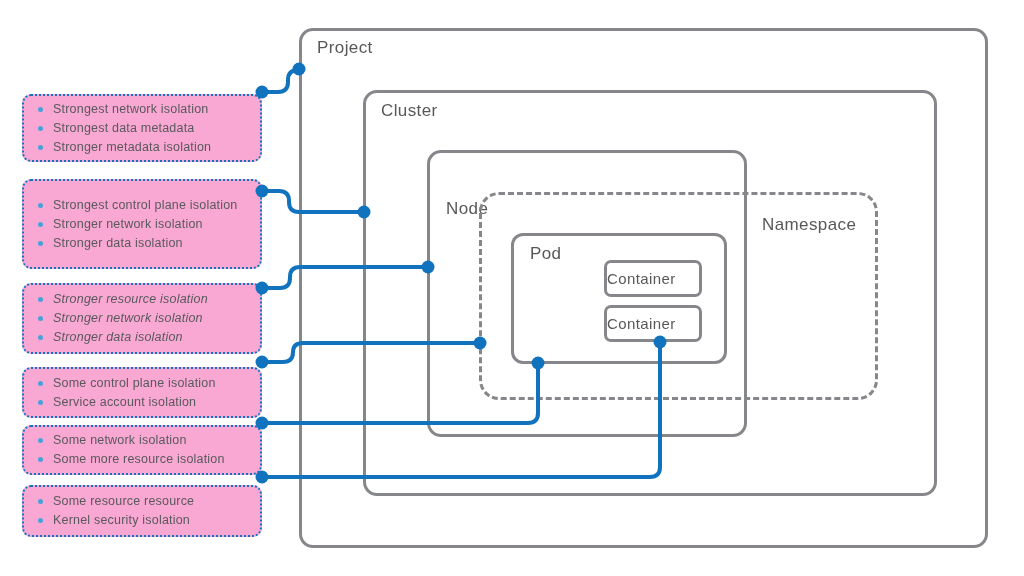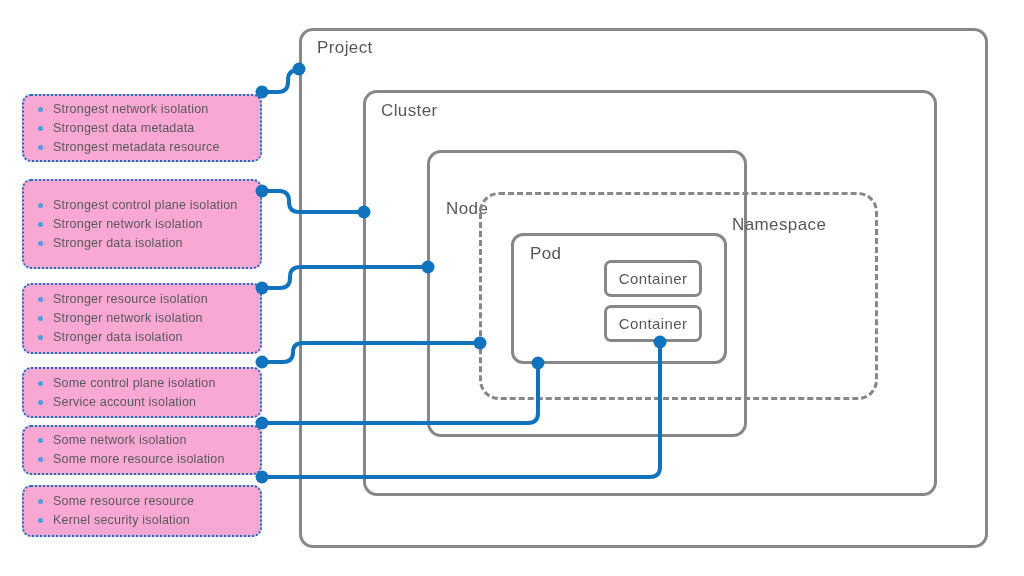--- a/index.html
+++ b/index.html
@@ -27,21 +27,21 @@
     color:#57585a;
     font-size:17px;
     letter-spacing:0.4px;
     white-space:nowrap;
   }
   .container-box{
     position:absolute;
     border:3px solid #85878a;
     border-radius:7px;
     box-sizing:border-box;
-    display:flex;align-items:center;justify-content:center;
+    display:flex;align-items:center;justify-content:flex-start;
     background:#ffffff;
   }
   .container-box .scope-label{position:static;font-size:15px;}
   
   .callout{
     position:absolute;
     left:22px;width:240px;
     border:2px dotted #1173bd;
     border-radius:9px;
     box-sizing:border-box;
@@ -91,49 +91,49 @@
   <div class="scope" style="left:299px;top:28px;width:689px;height:520px;"></div>
   <span class="scope-label" style="left:317px;top:38px;">Project</span>
 
   <div class="scope" style="left:363px;top:90px;width:574px;height:406px;"></div>
   <span class="scope-label" style="left:381px;top:101px;">Cluster</span>
 
   <div class="scope" style="left:427px;top:150px;width:320px;height:287px;"></div>
   <span class="scope-label" style="left:446px;top:159px;margin-top:40px;">Node</span>
 
   <div class="scope scope--dashed" style="left:479px;top:192px;width:399px;height:208px;"></div>
-  <span class="scope-label" style="left:732px;top:215px;">Namespace</span>
+  <span class="scope-label" style="left:762px;top:215px;">Namespace</span>
 
   <div class="scope" style="left:511px;top:233px;width:216px;height:131px;border-radius:12px;"></div>
   <span class="scope-label" style="left:530px;top:244px;text-align:center;">Pod</span>
 
   <div class="container-box" style="left:604px;top:260px;width:98px;height:37px;">
     <span class="scope-label">Container</span>
   </div>
   <div class="container-box" style="left:604px;top:305px;width:98px;height:37px;">
     <span class="scope-label">Container</span>
   </div>
 
   <div class="callout" style="top:62px;height:68px;">
     <ul>
       <li>Strongest network isolation</li>
       <li>Strongest data metadata</li>
-      <li>Strongest metadata resource</li>
+      <li>Stronger metadata isolation</li>
     </ul>
   </div>
 
   <div class="callout" style="top:147px;height:90px;">
     <ul>
       <li>Strongest control plane isolation</li>
       <li>Stronger network isolation</li>
       <li>Stronger data isolation</li>
     </ul>
   </div>
 
-  <div class="callout" style="top:251px;height:71px;">
+  <div class="callout" style="top:251px;height:71px;font-style:italic;">
     <ul>
       <li>Stronger resource isolation</li>
       <li>Stronger network isolation</li>
       <li>Stronger data isolation</li>
     </ul>
   </div>
 
   <div class="callout" style="top:393px;height:50px;">
     <ul>
       <li>Some network isolation</li>

